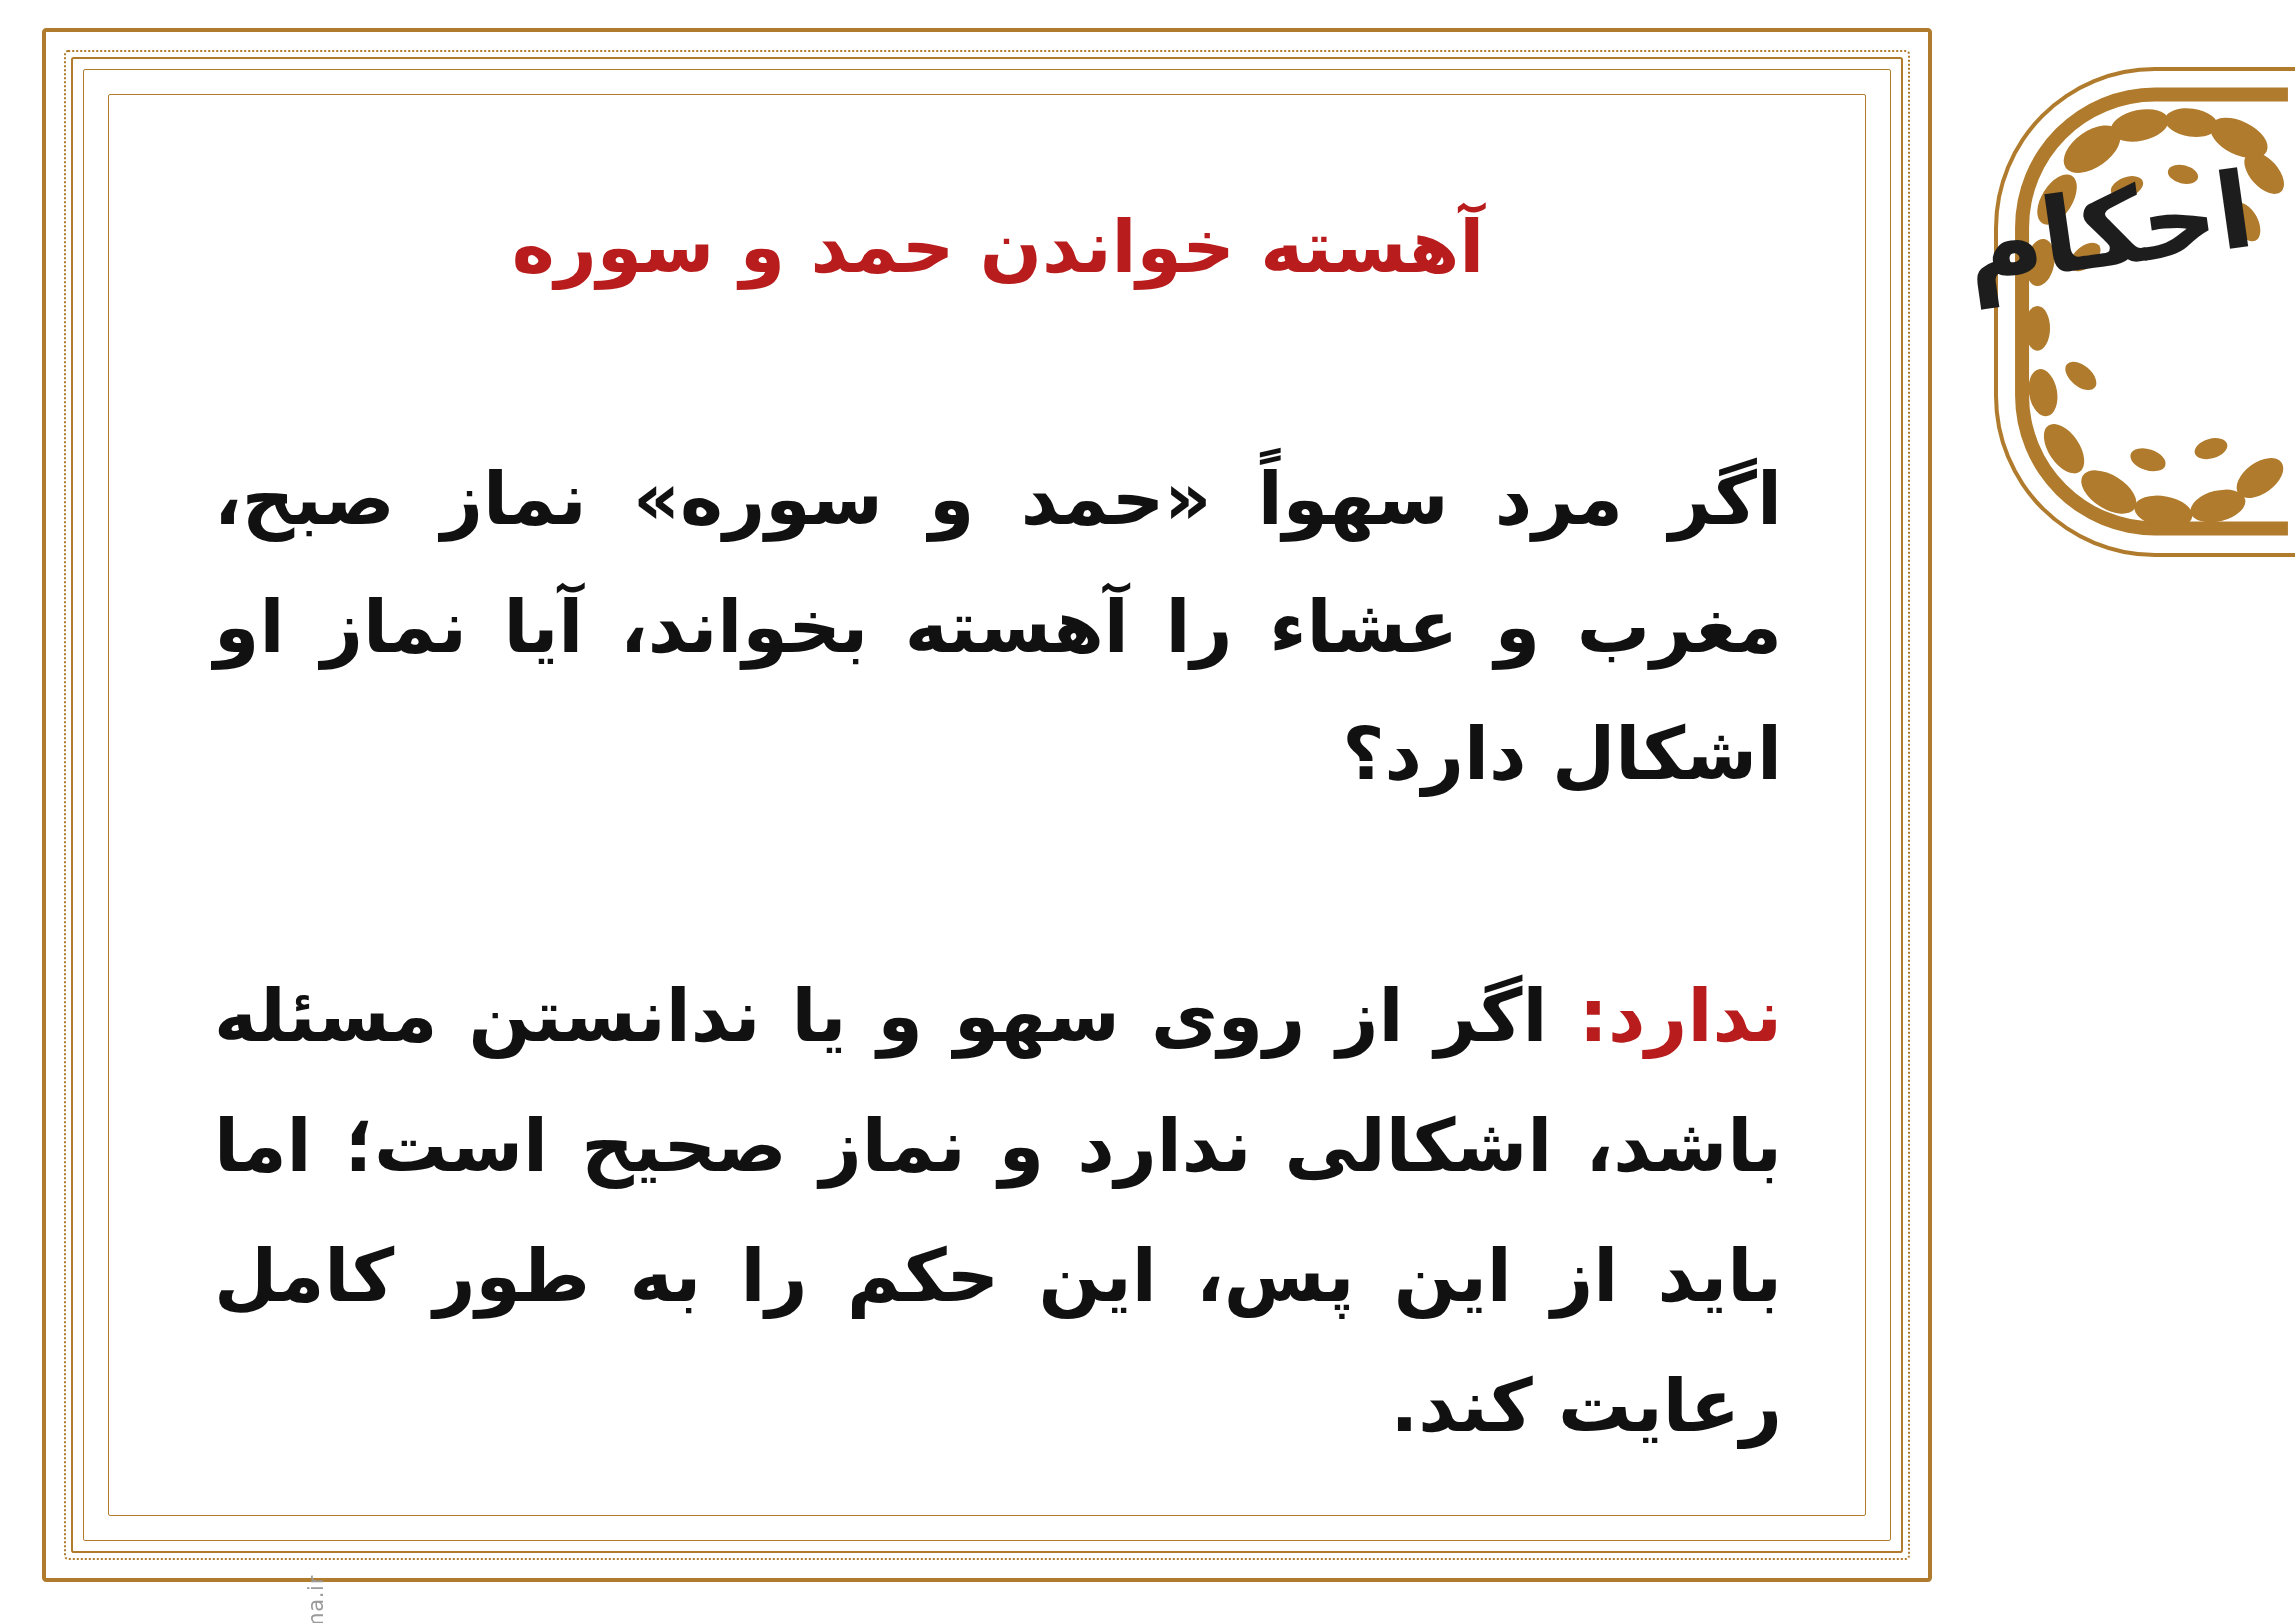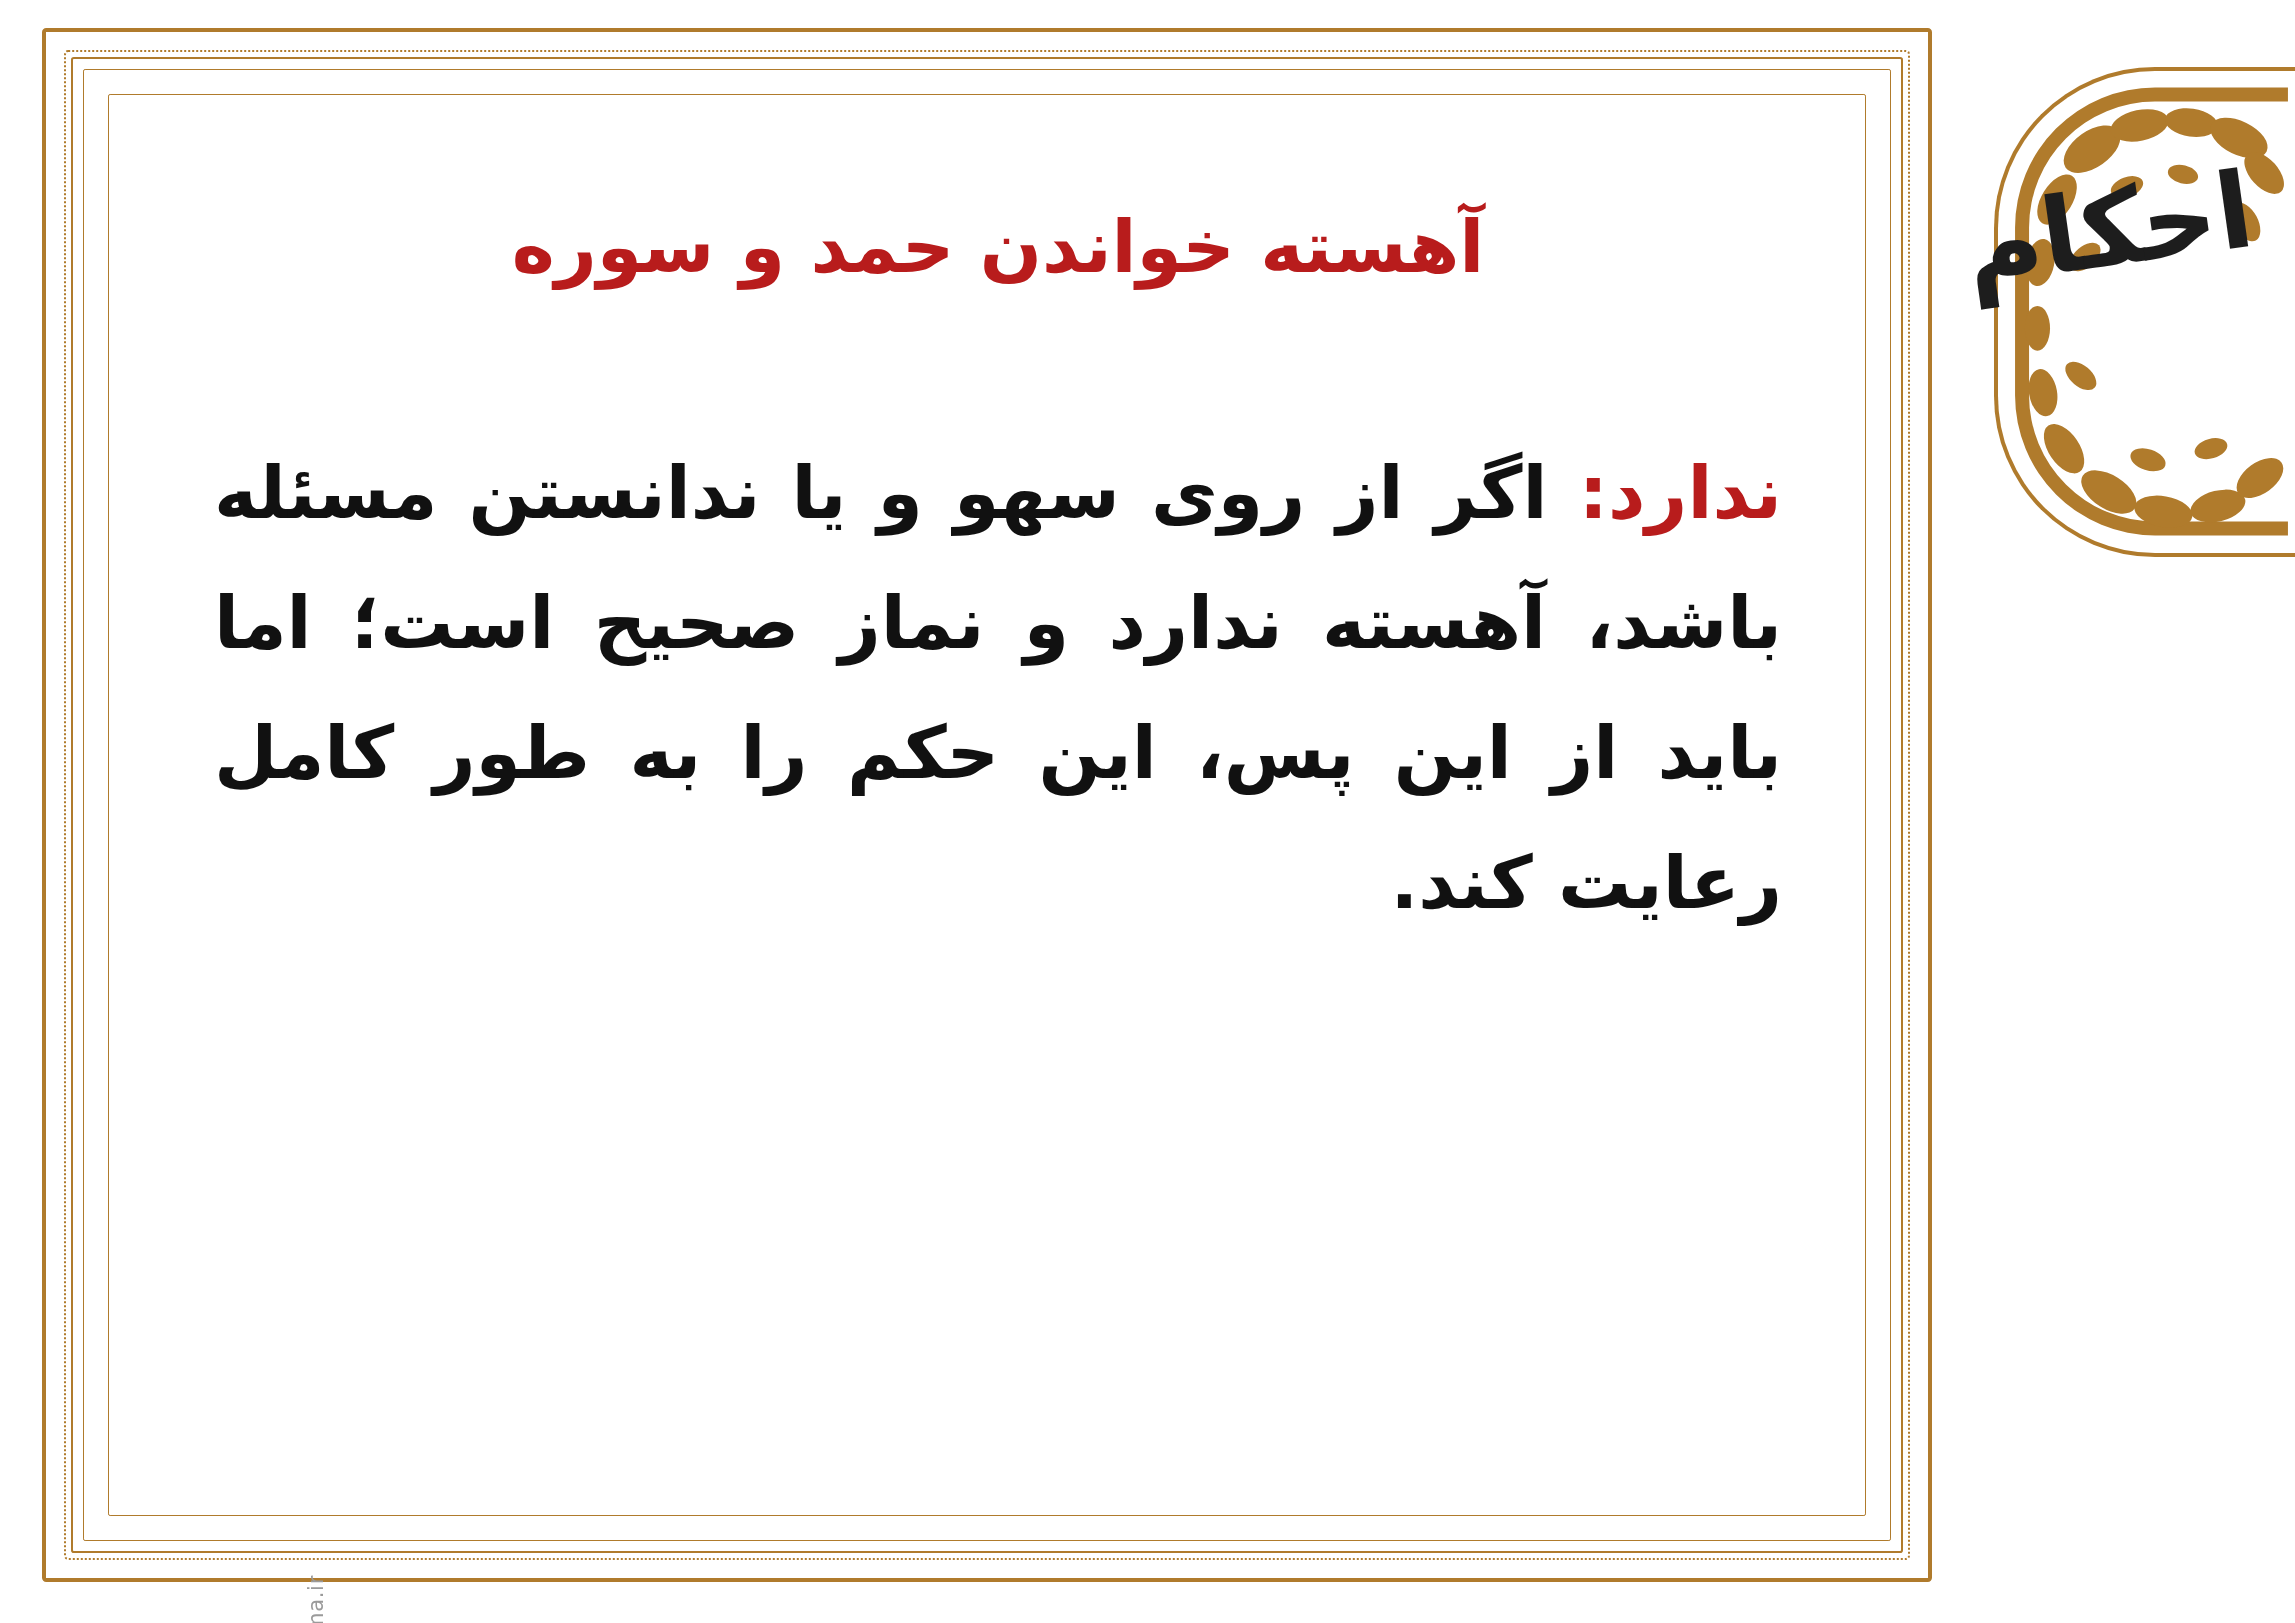--- a/index.html
+++ b/index.html
@@ -172,23 +172,24 @@
 </head>
 <body>
 
 <div class="card">
   <div class="beaded"></div>
   <div class="inner-rule"></div>
 
   <div class="content">
     <div class="title">آهسته خواندن حمد و سوره</div>
 
+    <div class="question">اگر مرد سهواً «حمد و سوره» نماز صبح، مغرب و عشاء را آهسته بخواند، آیا نماز او اشکال دارد؟</div>
 
     <div class="answer">
-      <span class="lead">ندارد:</span><span> اگر از روی سهو و یا ندانستن مسئله باشد، آهسته ندارد و نماز صحیح است؛ اما باید از این پس، این حکم را به طور کامل رعایت کند.</span>
+      <span class="lead">ندارد:</span><span> اگر از روی سهو و یا ندانستن مسئله باشد، اشکالی ندارد و نماز صحیح است؛ اما باید از این پس، این حکم را به طور کامل رعایت کند.</span>
     </div>
   </div>
 </div>
 
 <div class="medallion">
   <div class="tab-bg"></div>
   <svg class="ornament" viewBox="0 0 400 656" aria-hidden="true">
     <g fill="#b07b2c">
 
       <path d="M400 8 H210 A200 200 0 0 0 10 208 V448 A200 200 0 0 0 210 648 H400 V628 H210 A180 180 0 0 1 30 448 V208 A180 180 0 0 1 210 28 H400 Z"></path>

